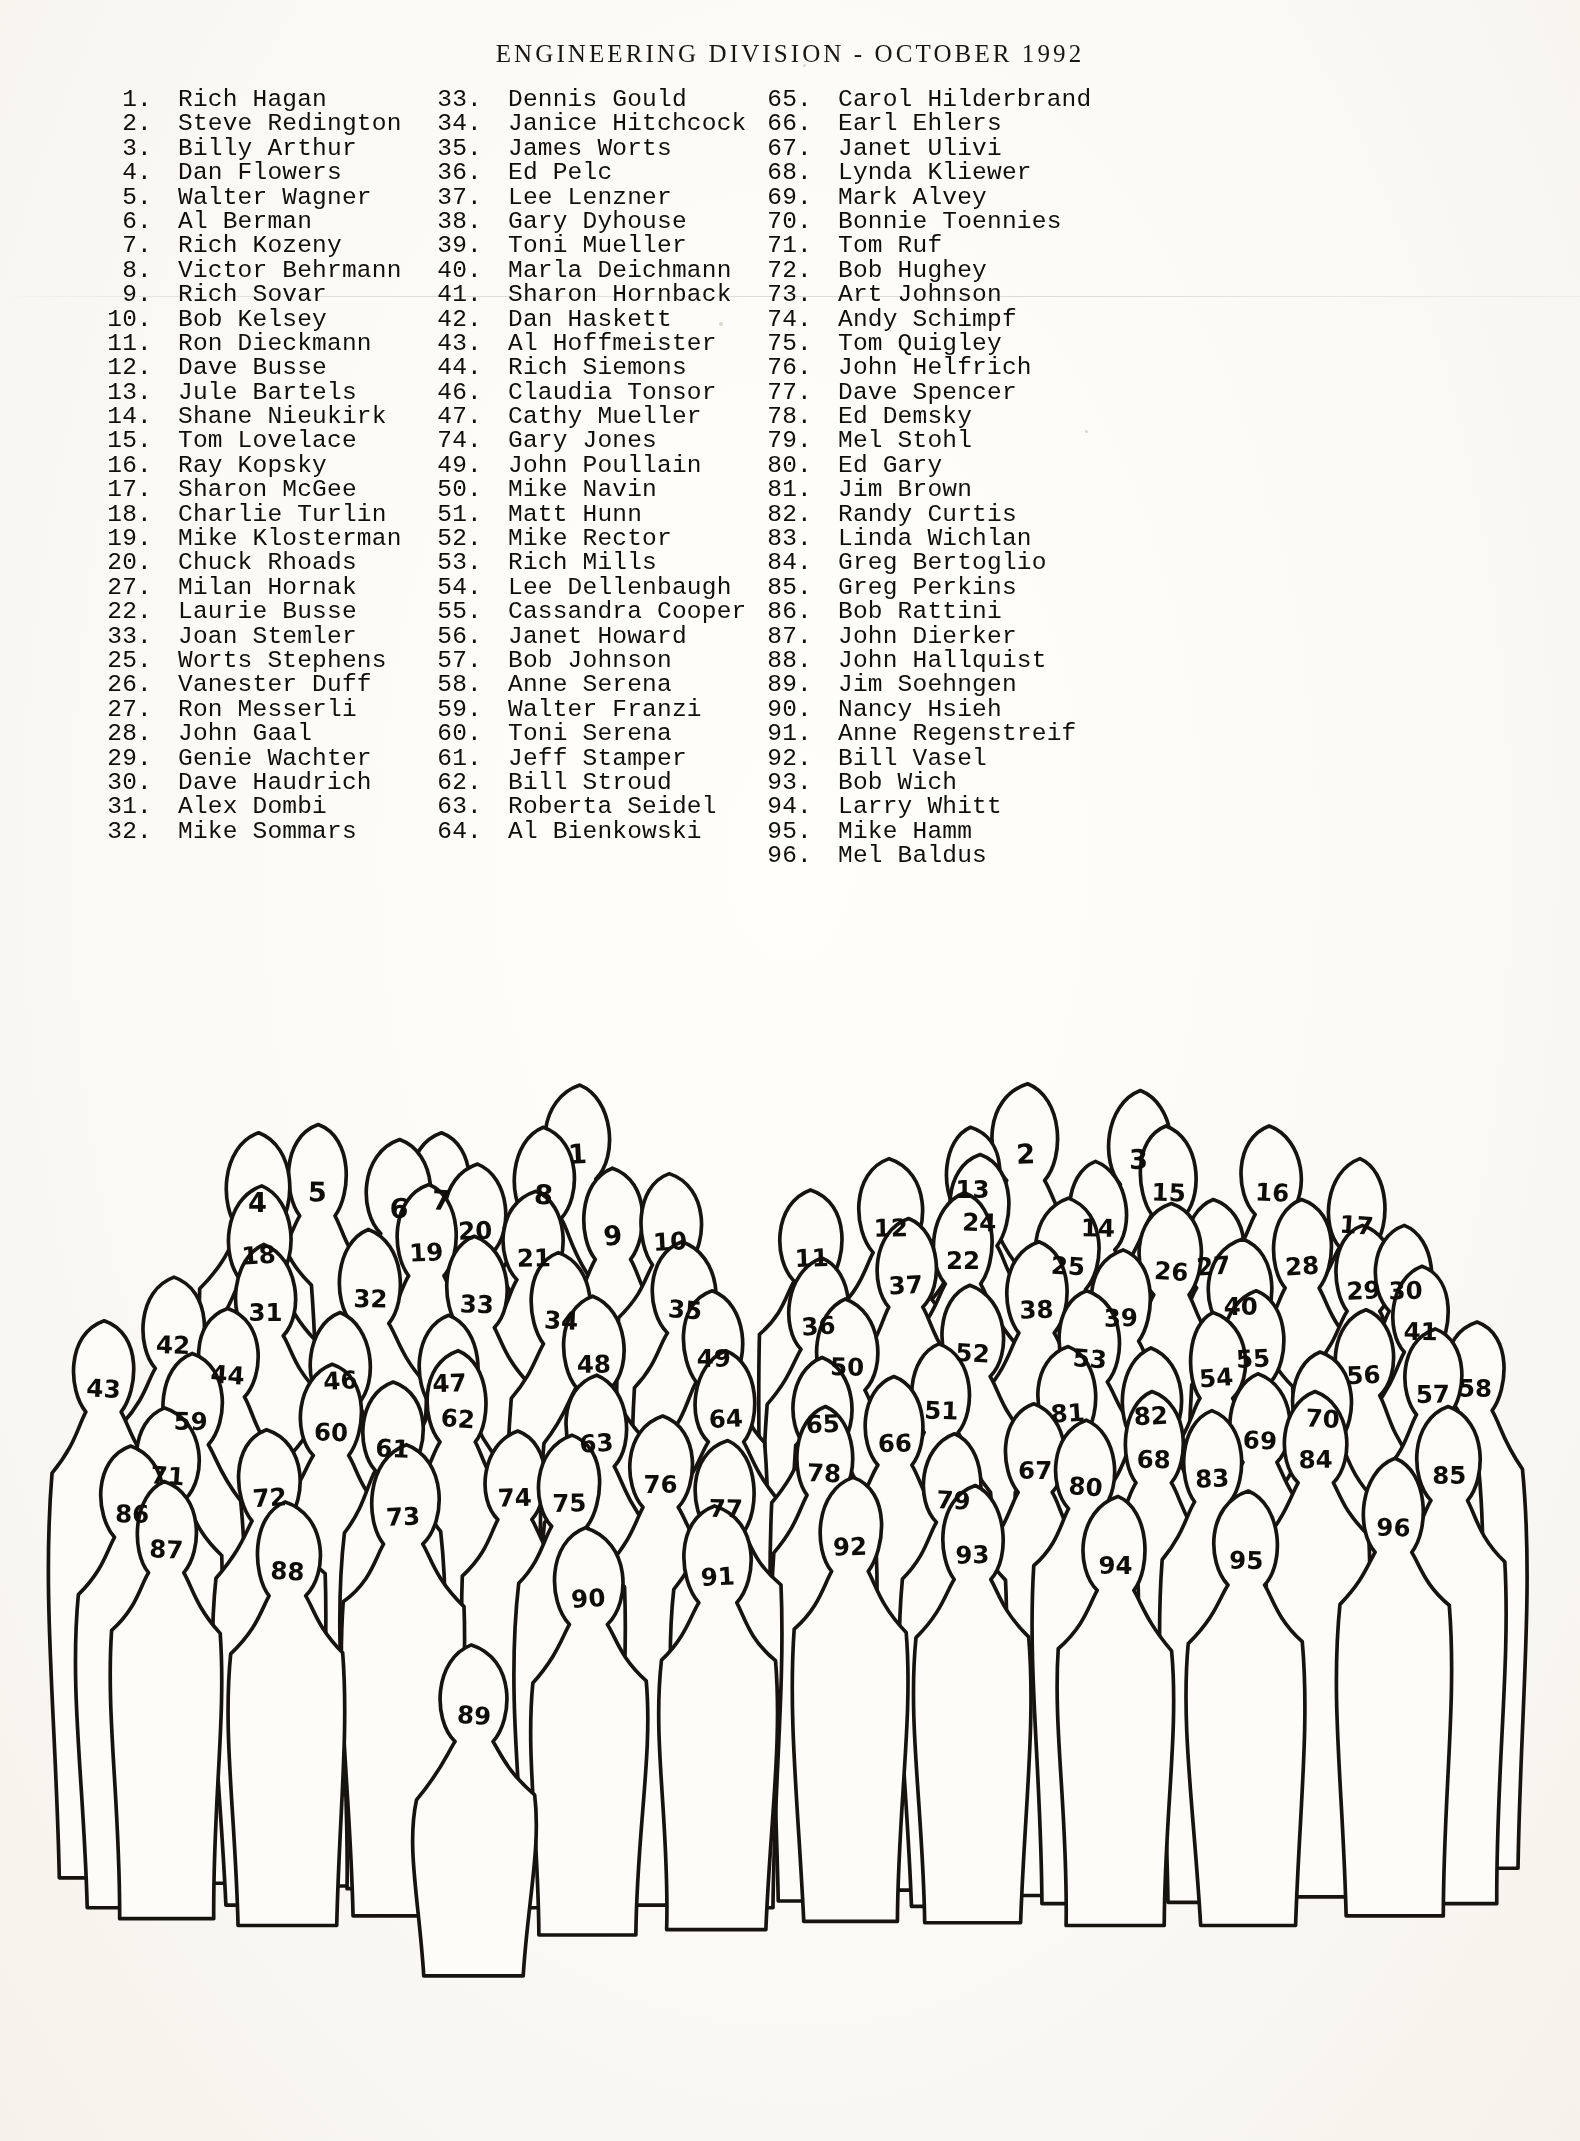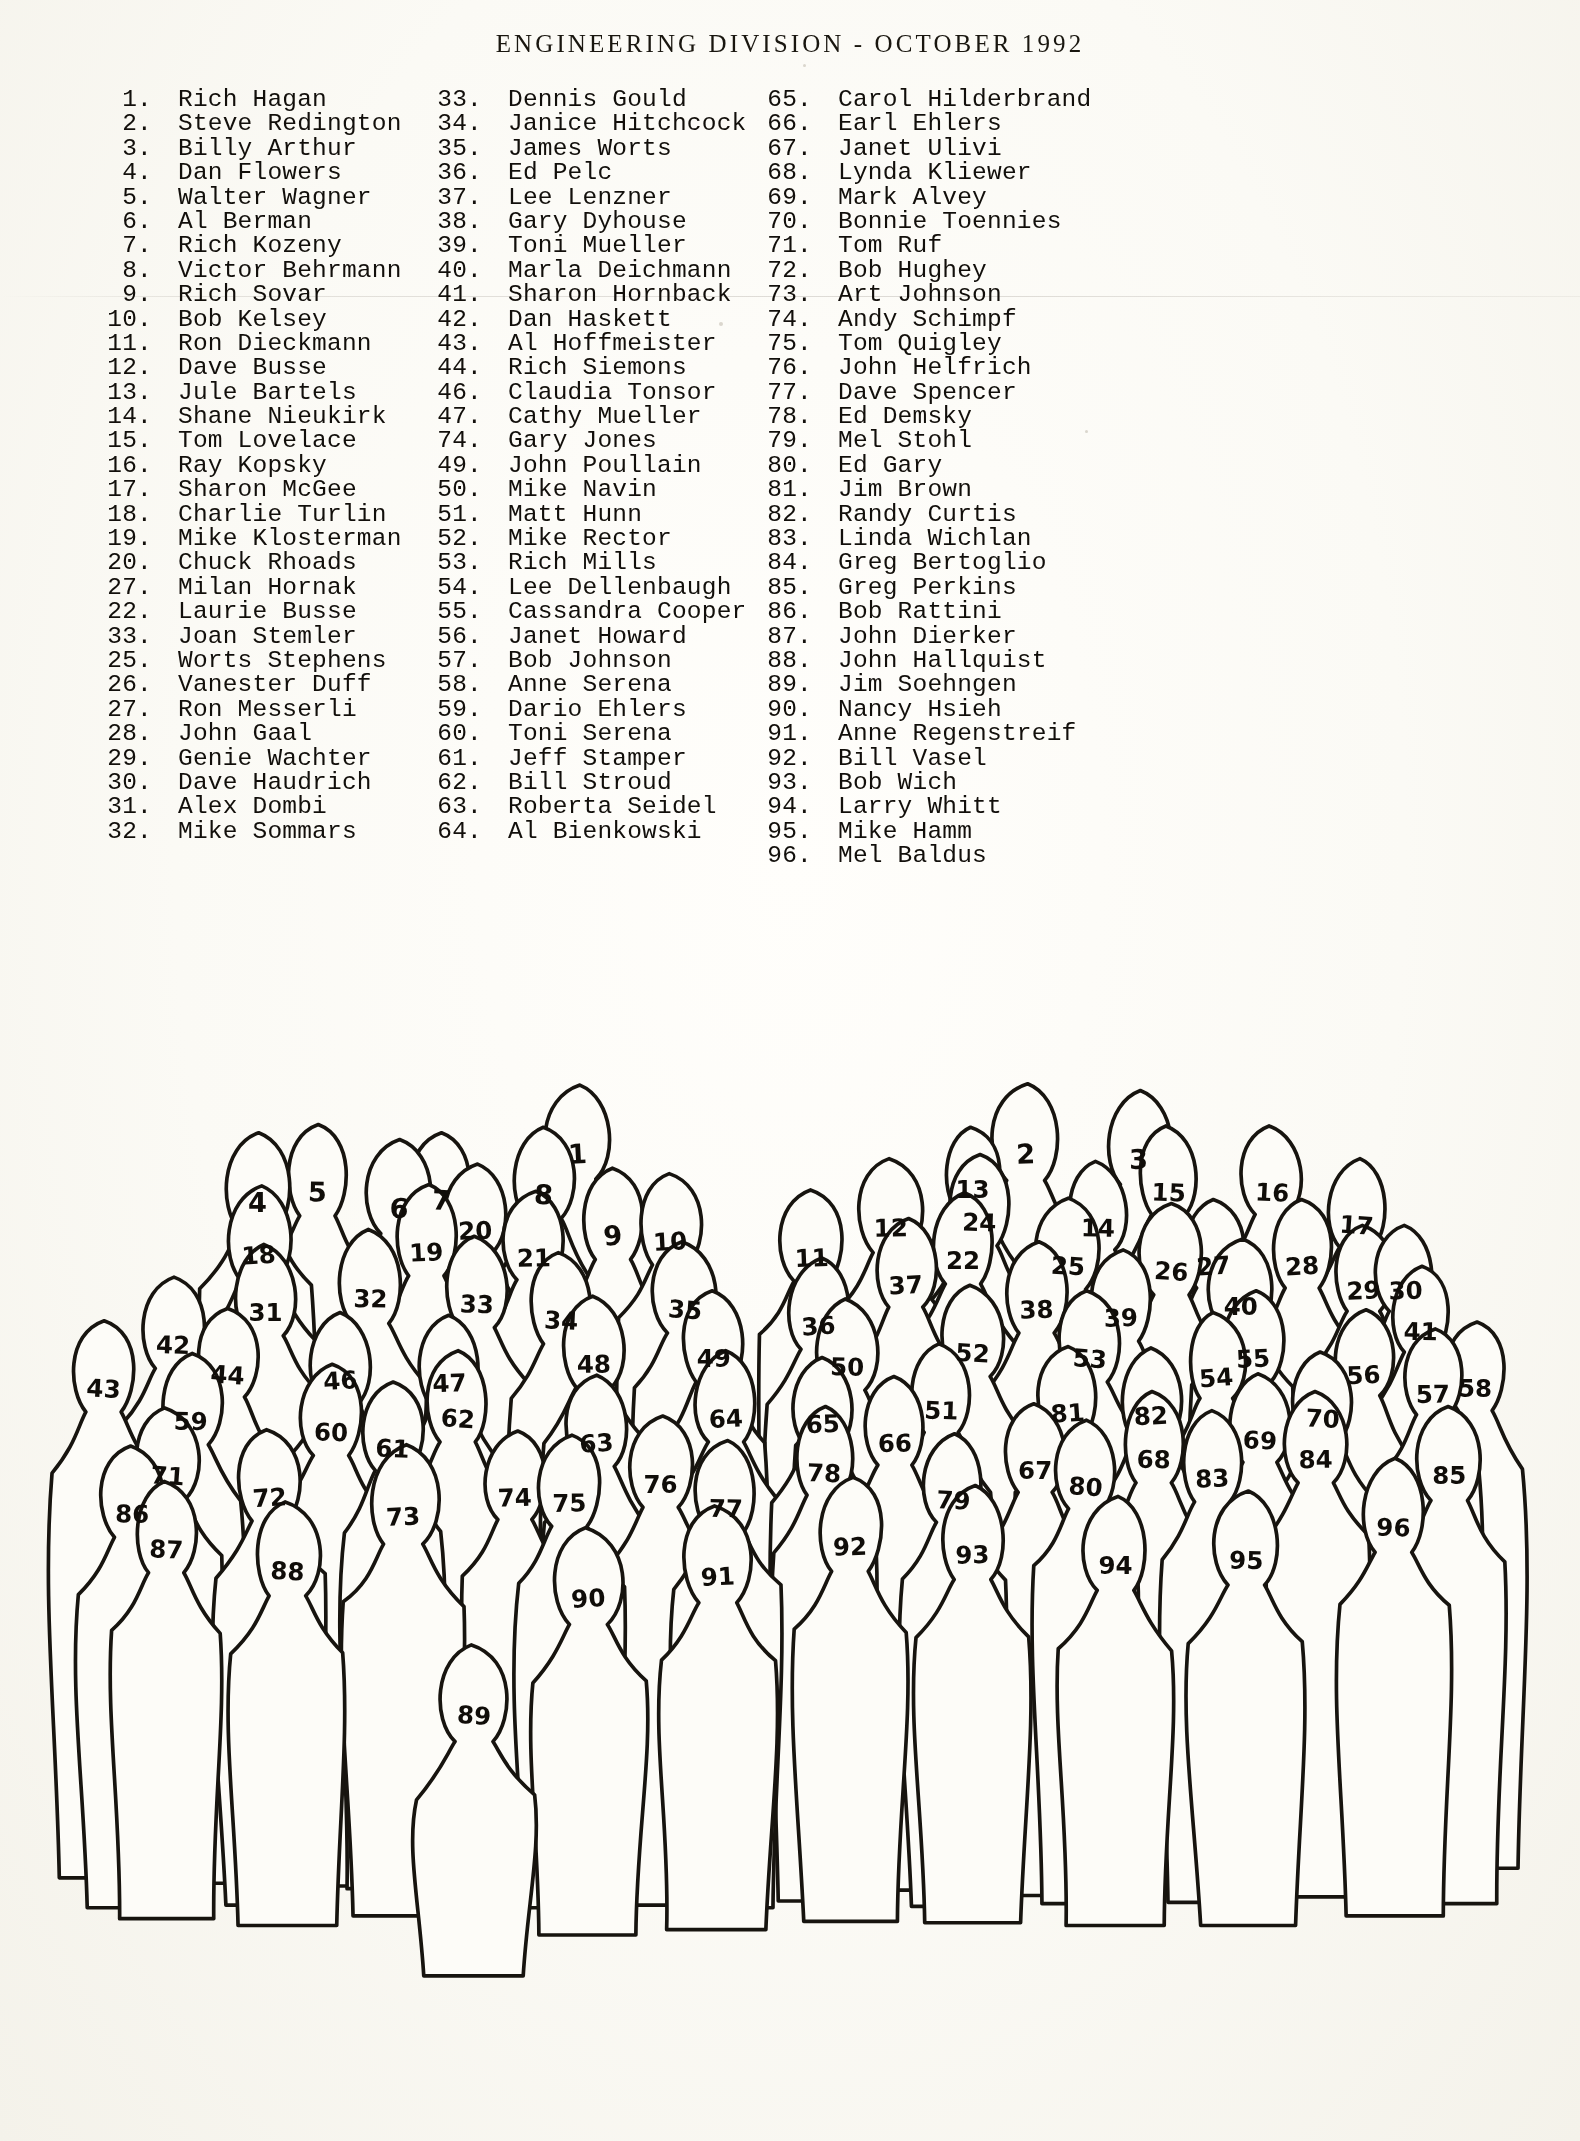--- a/index.html
+++ b/index.html
@@ -19,21 +19,21 @@
       radial-gradient(ellipse at 50% 40%, #fffefb 0%, #fbfaf5 55%, #f4f2ea 100%);
   }
   .scanline{
     position:absolute; left:0; right:0; height:1px;
     background:linear-gradient(90deg, rgba(0,0,0,0) 0%, rgba(90,80,70,.22) 12%, rgba(90,80,70,.30) 60%, rgba(90,80,70,.10) 100%);
     opacity:.65;
   }
   .speck{position:absolute;background:#b9b2a4;border-radius:50%;opacity:.5;}
 
   #title{
-    position:absolute; top:30px; left:0; width:1580px;
+    position:absolute; top:40px; left:0; width:1580px;
     text-align:center;
     font-family:"Liberation Serif","DejaVu Serif",serif;
     font-size:25px; letter-spacing:3.1px; font-weight:500;
     color:#19160f;
   }
 
   #roster{
     position:absolute; top:88px; left:96px; width:1400px;
     display:flex; gap:0;
   }
@@ -133,21 +133,21 @@
       <div class="entry"><span class="num">49.</span><span class="dot"> </span><span class="nm">John Poullain</span></div>
       <div class="entry"><span class="num">50.</span><span class="dot"> </span><span class="nm">Mike Navin</span></div>
       <div class="entry"><span class="num">51.</span><span class="dot"> </span><span class="nm">Matt Hunn</span></div>
       <div class="entry"><span class="num">52.</span><span class="dot"> </span><span class="nm">Mike Rector</span></div>
       <div class="entry"><span class="num">53.</span><span class="dot"> </span><span class="nm">Rich Mills</span></div>
       <div class="entry"><span class="num">54.</span><span class="dot"> </span><span class="nm">Lee Dellenbaugh</span></div>
       <div class="entry"><span class="num">55.</span><span class="dot"> </span><span class="nm">Cassandra Cooper</span></div>
       <div class="entry"><span class="num">56.</span><span class="dot"> </span><span class="nm">Janet Howard</span></div>
       <div class="entry"><span class="num">57.</span><span class="dot"> </span><span class="nm">Bob Johnson</span></div>
       <div class="entry"><span class="num">58.</span><span class="dot"> </span><span class="nm">Anne Serena</span></div>
-      <div class="entry"><span class="num">59.</span><span class="dot"> </span><span class="nm">Dario Ehlers</span></div>
+      <div class="entry"><span class="num">59.</span><span class="dot"> </span><span class="nm">Walter Franzi</span></div>
       <div class="entry"><span class="num">60.</span><span class="dot"> </span><span class="nm">Toni Serena</span></div>
       <div class="entry"><span class="num">61.</span><span class="dot"> </span><span class="nm">Jeff Stamper</span></div>
       <div class="entry"><span class="num">62.</span><span class="dot"> </span><span class="nm">Bill Stroud</span></div>
       <div class="entry"><span class="num">63.</span><span class="dot"> </span><span class="nm">Roberta Seidel</span></div>
       <div class="entry"><span class="num">64.</span><span class="dot"> </span><span class="nm">Al Bienkowski</span></div>
     </div>
   <div class="col c3">
       <div class="entry"><span class="num">65.</span><span class="dot"> </span><span class="nm">Carol Hilderbrand</span></div>
       <div class="entry"><span class="num">66.</span><span class="dot"> </span><span class="nm">Earl Ehlers</span></div>
       <div class="entry"><span class="num">67.</span><span class="dot"> </span><span class="nm">Janet Ulivi</span></div>

